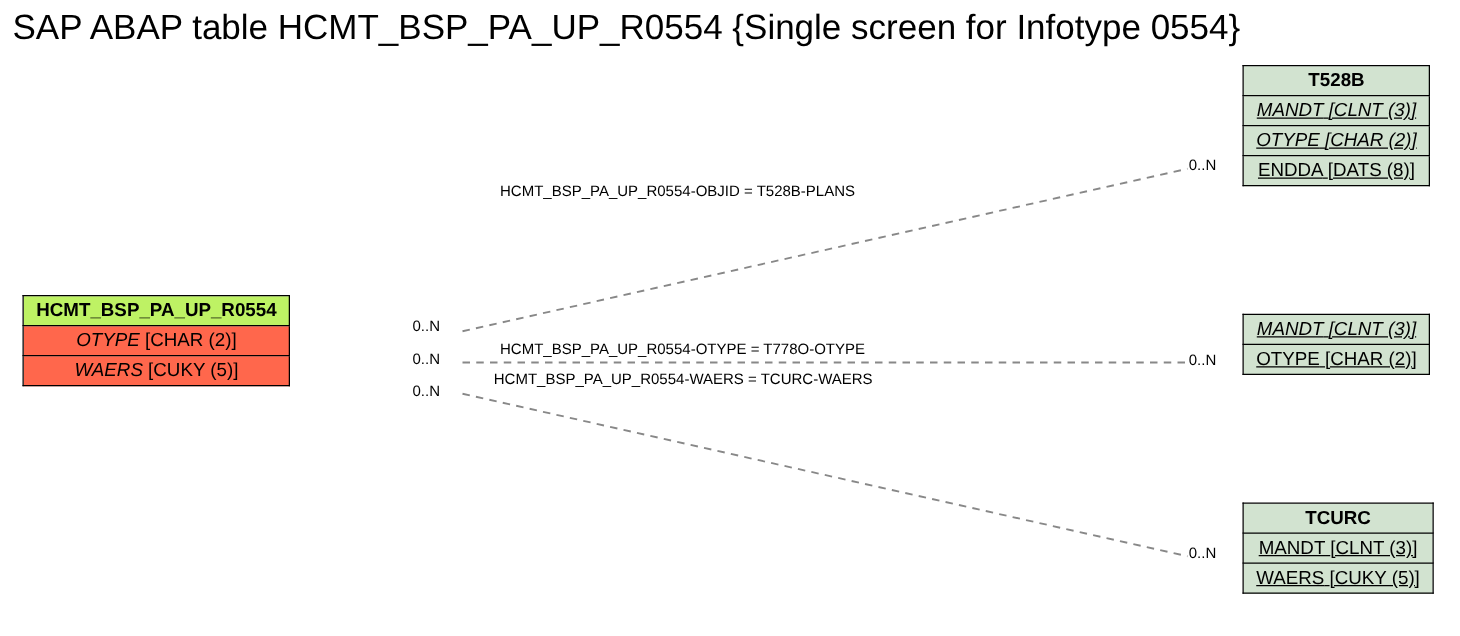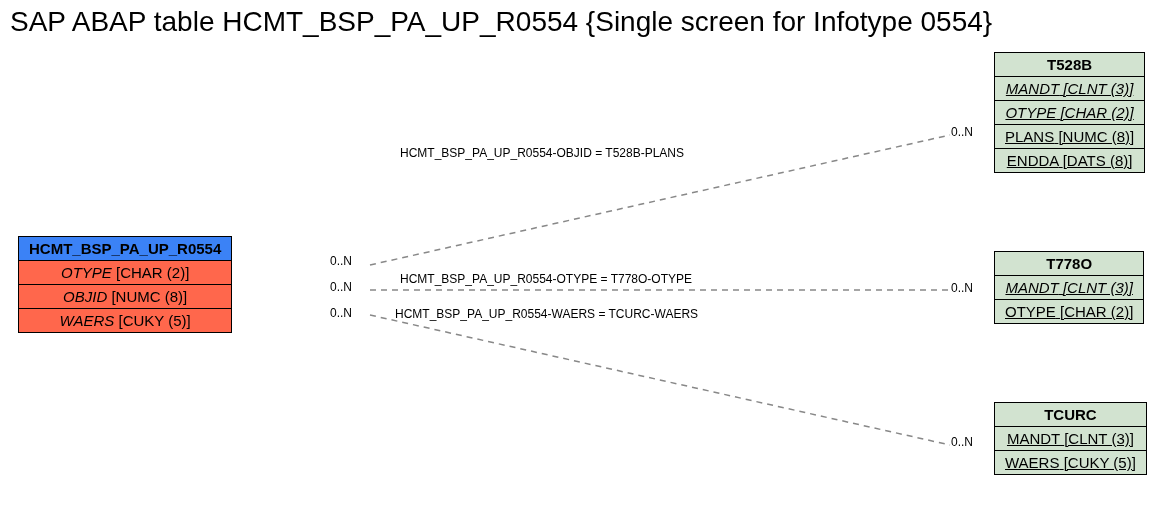--- a/index.html
+++ b/index.html
@@ -23,21 +23,21 @@
     position: absolute;
     border-collapse: collapse;
     font-size: 15px;
   }
   .entity th, .entity td {
     border: 1px solid #000;
     padding: 3px 10px;
     text-align: center;
     white-space: nowrap;
   }
-  .red th { background: #3b82f6; font-weight: bold; }
+  .red th { background: #bef264; font-weight: bold; }
   .red td { background: #ff674c; font-style: italic; }
   .green th { background: #d2e3d0; font-weight: bold; }
   .green td { background: #d2e3d0; }
   .green td .k { font-style: italic; }
   .green td.u { text-decoration: underline; }
   .green td.ui { text-decoration: underline; font-style: italic; }
 
   svg.lines {
     position: absolute;
     top: 0; left: 0;
@@ -58,53 +58,44 @@
 
 <table class="entity red" style="top:236px; left:18px;">
   <tbody>
       <tr>
         <th>HCMT_BSP_PA_UP_R0554</th>
       </tr>
   <tr>
         <td><span style="font-style:italic">OTYPE</span> <span style="font-style:normal">[CHAR (2)]</span></td>
       </tr>
   <tr>
-        <td><span style="font-style:italic">OBJID</span> <span style="font-style:normal">[NUMC (8)]</span></td>
-      </tr>
-  <tr>
         <td><span style="font-style:italic">WAERS</span> <span style="font-style:normal">[CUKY (5)]</span></td>
       </tr>
 </tbody>
   </table>
 
 <table class="entity green" style="top:52px; left:994px;">
   <tbody>
       <tr>
         <th>T528B</th>
       </tr>
   <tr>
         <td class="ui"><span class="k">MANDT</span> <span>[CLNT (3)]</span></td>
       </tr>
   <tr>
         <td class="ui"><span class="k">OTYPE</span> <span>[CHAR (2)]</span></td>
       </tr>
   <tr>
-        <td class="u"><span>PLANS</span> <span>[NUMC (8)]</span></td>
-      </tr>
-  <tr>
         <td class="u"><span>ENDDA</span> <span>[DATS (8)]</span></td>
       </tr>
 </tbody>
   </table>
 
 <table class="entity green" style="top:251px; left:994px;">
   <tbody>
-      <tr>
-        <th>T778O</th>
-      </tr>
   <tr>
         <td class="ui"><span class="k">MANDT</span> <span>[CLNT (3)]</span></td>
       </tr>
   <tr>
         <td class="u"><span>OTYPE</span> <span>[CHAR (2)]</span></td>
       </tr>
 </tbody>
   </table>
 
 <table class="entity green" style="top:402px; left:994px;">
@@ -130,13 +121,13 @@
 <div class="card-label" style="top:254px; left:330px;">0..N</div>
 <div class="card-label" style="top:280px; left:330px;">0..N</div>
 <div class="card-label" style="top:306px; left:330px;">0..N</div>
 
 <div class="card-label" style="top:125px; left:951px;">0..N</div>
 <div class="card-label" style="top:281px; left:951px;">0..N</div>
 <div class="card-label" style="top:435px; left:951px;">0..N</div>
 
 <div class="rel-label" style="top:146px; left:400px;">HCMT_BSP_PA_UP_R0554-OBJID = T528B-PLANS</div>
 <div class="rel-label" style="top:272px; left:400px;">HCMT_BSP_PA_UP_R0554-OTYPE = T778O-OTYPE</div>
-<div class="rel-label" style="top:307px; left:395px;">HCMT_BSP_PA_UP_R0554-WAERS = TCURC-WAERS</div>
+<div class="rel-label" style="top:296px; left:395px;">HCMT_BSP_PA_UP_R0554-WAERS = TCURC-WAERS</div>
 
 </body></html>

